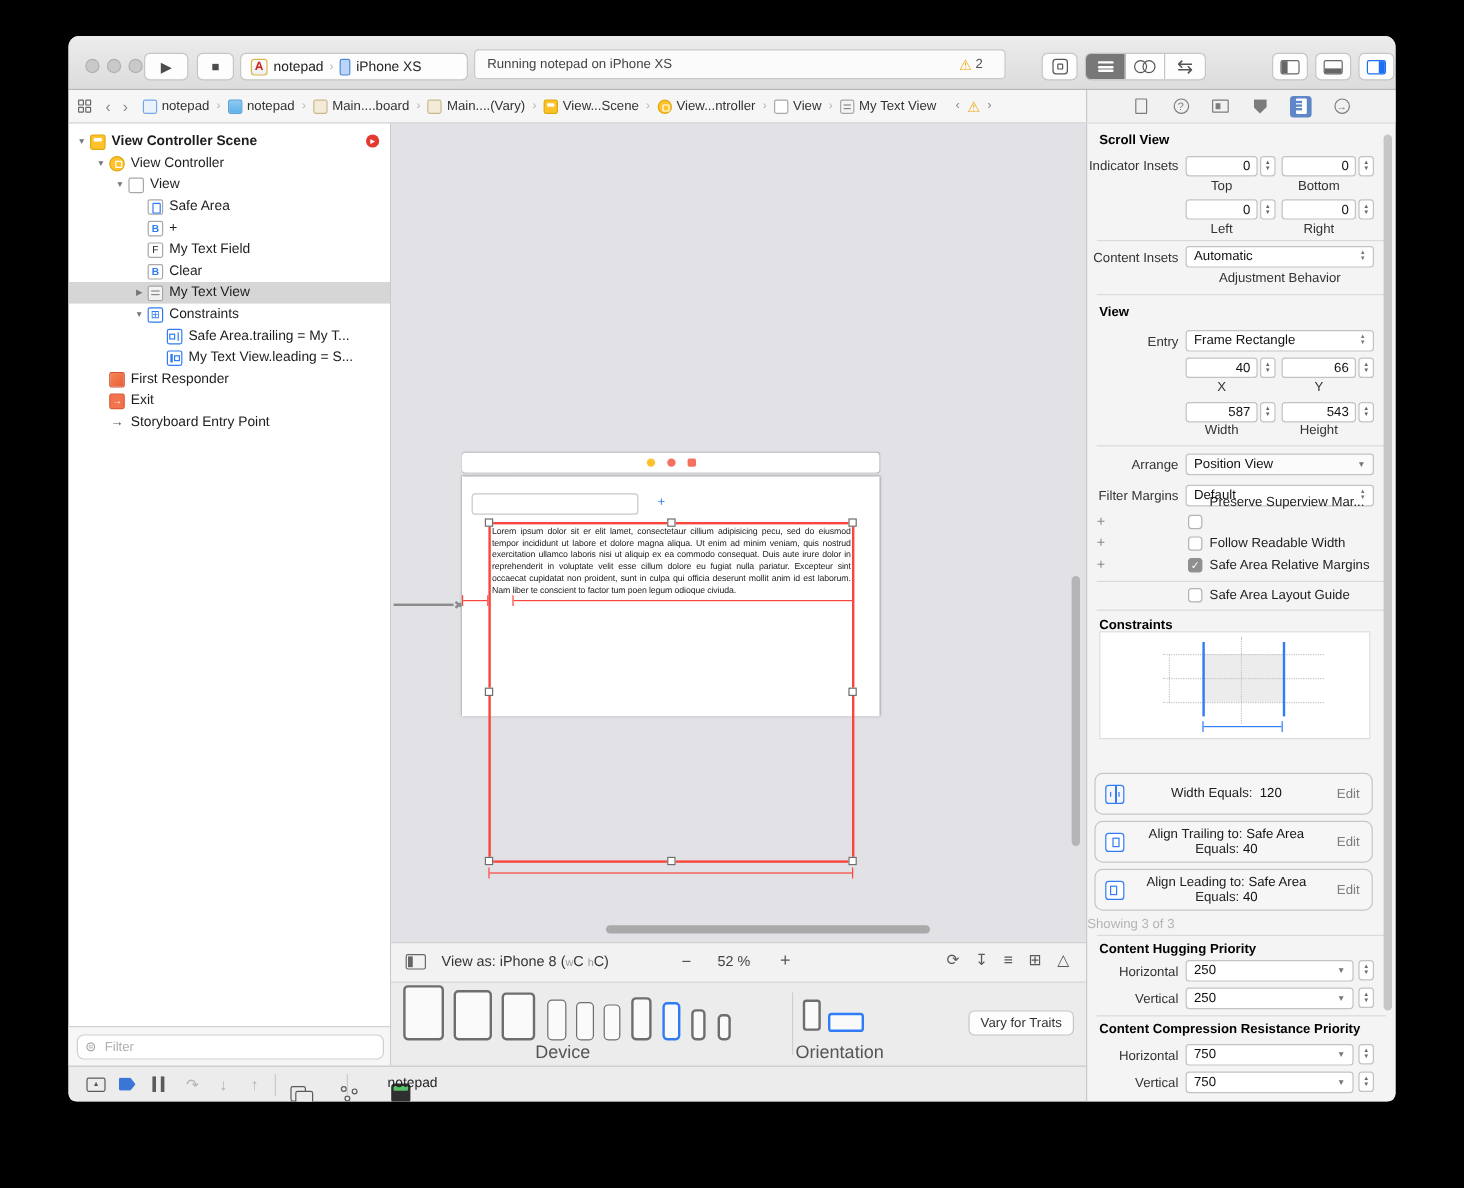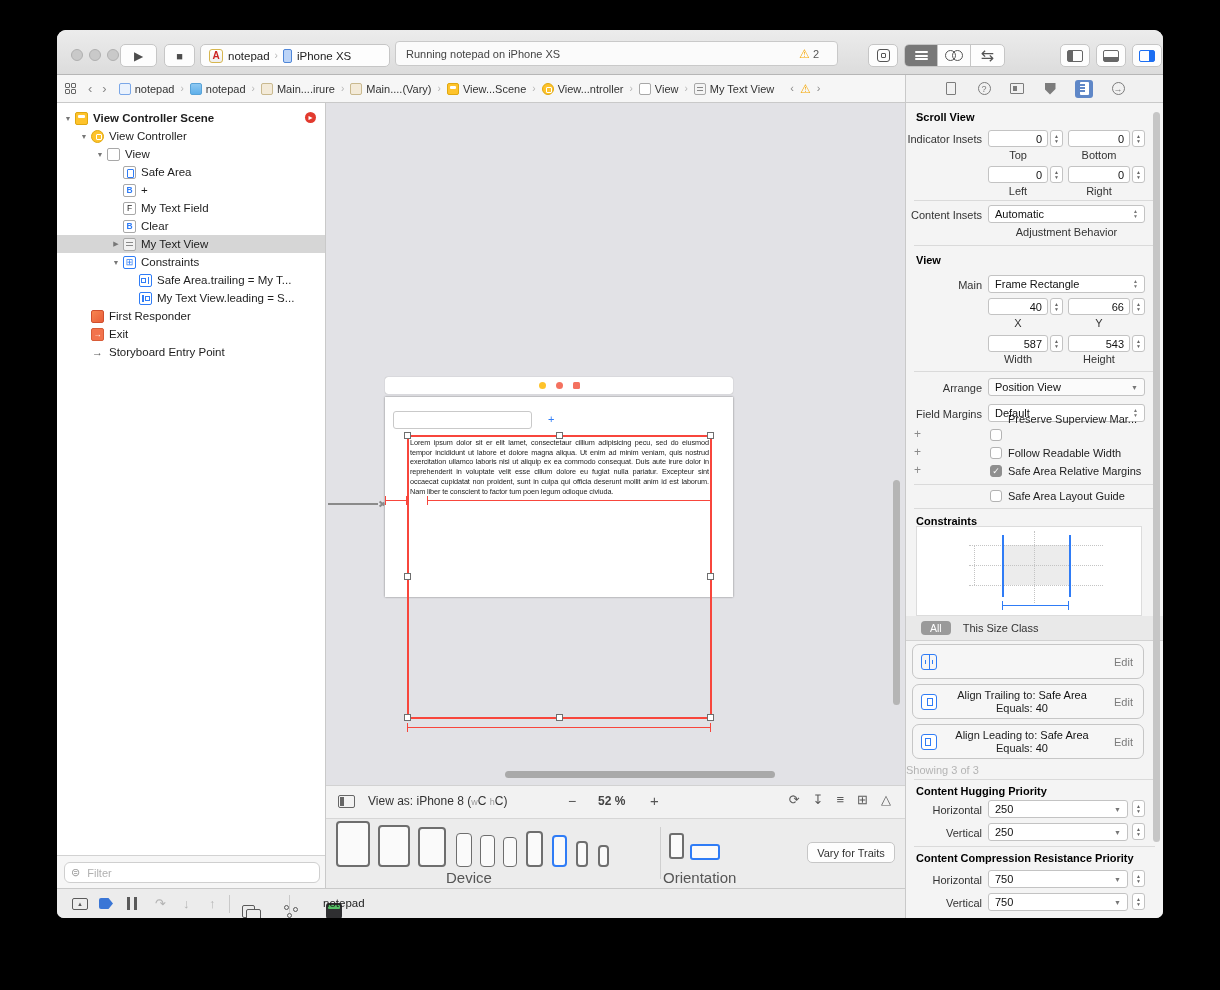--- a/index.html
+++ b/index.html
@@ -128,21 +128,21 @@
   .entryarrow .h1{position:absolute;right:0;top:0;width:1.5px;height:6px;background:#8a8a8a;transform:rotate(-50deg);transform-origin:bottom right;}
   .entryarrow .h2{position:absolute;right:0;top:4px;width:1.5px;height:6px;background:#8a8a8a;transform:rotate(50deg);transform-origin:top right;}
   .hscroll{position:absolute;left:179px;top:668px;width:270px;height:7px;border-radius:4px;background:#a9a9a9;}
   .vscroll{position:absolute;left:567px;top:377px;width:7px;height:225px;border-radius:4px;background:#b5b5b5;}
   .viewasbar{flex:0 0 33px;background:#f2f2f2;border-top:1px solid #d2d2d2;position:relative;font-size:12px;color:#333;}
   .va-outl{position:absolute;left:12px;top:9px;width:17px;height:13px;border:1.5px solid #666;border-radius:2px;}
   .va-outl::after{content:'';position:absolute;left:1px;top:1px;bottom:1px;width:4px;background:#666;}
   .va-text{position:absolute;left:42px;top:8px;}
   .va-traits{color:#333;} .va-traits .sm{font-size:9px;color:#999;}
   .va-zoomout{position:absolute;left:242px;top:7px;color:#555;font-size:14px;}
-  .va-zoom{position:absolute;left:272px;top:8px;color:#444;font-weight:bold;}
+  .va-zoom{position:absolute;left:272px;top:8px;color:#444;}
   .va-zoomin{position:absolute;left:324px;top:6px;color:#555;font-size:15px;}
   .va-icons{position:absolute;right:14px;top:6px;display:flex;gap:13px;color:#5a5a5a;font-size:13px;}
   .devicebar{flex:0 0 70px;background:#ececec;border-top:1px solid #d6d6d6;position:relative;}
   .dev{position:absolute;border:2px solid #6e6e6e;border-radius:4px;background:#fafafa;}
   .dev.sel{border-color:#2f7cf6;}
   .devlabel{position:absolute;font-size:15px;color:#555;}
   .devdivider{position:absolute;left:334px;top:8px;width:1px;height:52px;background:#cfcfcf;}
   .orient-p{position:absolute;left:343px;top:14px;width:15px;height:26px;border:2px solid #6e6e6e;border-radius:3px;background:#fafafa;}
   .orient-l{position:absolute;left:364px;top:25px;width:30px;height:16px;border:2px solid #2f7cf6;border-radius:3px;background:#fafafa;}
   .varybtn{position:absolute;left:481px;top:23px;width:88px;height:21px;background:#fdfdfd;border:1px solid #c6c6c6;
@@ -285,21 +285,21 @@
             <span>notepad</span>
           </span>
         <span class="csep">›</span>
         <span class="crumb">
             <span class="ci folder"></span>
             <span>notepad</span>
           </span>
         <span class="csep">›</span>
         <span class="crumb">
             <span class="ci sb"></span>
-            <span>Main....irure</span>
+            <span>Main....board</span>
           </span>
         <span class="csep">›</span>
         <span class="crumb">
             <span class="ci sb"></span>
             <span>Main....(Vary)</span>
           </span>
         <span class="csep">›</span>
         <span class="crumb">
             <span class="ci scene"></span>
             <span>View...Scene</span>
@@ -575,21 +575,21 @@
           <span>Automatic</span>
           <span class="pchev">
               <span>▲</span>
               <span>▼</span>
             </span>
         </div>
         <span class="icenter" style="left:82px;width:157px;top:123px">Adjustment Behavior</span>
         <div class="idiv" style="top:142px"></div>
 
         <span class="ihdr" style="left:10px;top:151px">View</span>
-        <span class="rlab" style="left:0;width:76px;top:176px">Main</span>
+        <span class="rlab" style="left:0;width:76px;top:176px">Entry</span>
         <div class="ipopup" style="left:82px;top:172px;width:157px">
           <span>Frame Rectangle</span>
           <span class="pchev">
               <span>▲</span>
               <span>▼</span>
             </span>
         </div>
         <div class="ifield" style="left:82px;top:195px;width:60px">40</div>
         <div class="istep" style="left:144px;top:195px">
             <span>▲</span>
@@ -613,21 +613,21 @@
             <span>▼</span>
           </div>
         <span class="icenter" style="left:82px;width:60px;top:250px">Width</span>
         <span class="icenter" style="left:162px;width:62px;top:250px">Height</span>
         <div class="idiv" style="top:268px"></div>
         <span class="rlab" style="left:0;width:76px;top:279px">Arrange</span>
         <div class="ipopup" style="left:82px;top:275px;width:157px;background:#fbfbfb">
           <span>Position View</span>
           <span class="dchev">▼</span>
         </div>
-        <span class="rlab" style="left:0;width:76px;top:305px">Field Margins</span>
+        <span class="rlab" style="left:0;width:76px;top:305px">Filter Margins</span>
         <div class="ipopup" style="left:82px;top:301px;width:157px">
           <span>Default</span>
           <span class="pchev">
               <span>▲</span>
               <span>▼</span>
             </span>
         </div>
         <span class="plus-gray" style="left:8px;top:324px">+</span>
         <span class="chk" style="left:84px;top:326px"></span>
         <span style="position:absolute;left:102px;top:310px">Preserve Superview Mar...</span>
@@ -651,27 +651,26 @@
           <div class="dgdot" style="position:absolute;left:117px;top:4px;height:72px;border-left:1px dotted #c4c4c4"></div>
           <div class="dgdot" style="position:absolute;left:52px;top:18px;width:134px;border-top:1px dotted #c4c4c4"></div>
           <div class="dgdot" style="position:absolute;left:52px;top:38px;width:134px;border-top:1px dotted #c4c4c4"></div>
           <div class="dgdot" style="position:absolute;left:52px;top:58px;width:134px;border-top:1px dotted #c4c4c4"></div>
           <div class="dgblue" style="left:85px;top:8px;width:1.5px;height:62px"></div>
           <div class="dgblue" style="left:152px;top:8px;width:1.5px;height:62px"></div>
           <div style="position:absolute;left:85px;top:74px;width:67px;height:9px;border-left:1.5px solid #2f7cf6;border-right:1.5px solid #2f7cf6">
             <div style="position:absolute;left:0;right:0;top:4px;border-top:1.5px solid #2f7cf6"></div>
           </div>
         </div>
-        <div class="sizeclassrow">
-          <span class="allpill">All</span>
-          <span style="color:#333">This Size Class</span>
-        </div>
 
         <div class="card" style="top:541px">
           <span class="cardicon w"></span>
+          <div class="cardtext">
+              <span><span>Width Equals:</span>&nbsp;&nbsp;<span class="b">120</span></span>
+            </div>
           <span class="cardedit">Edit</span>
         </div>
         <div class="card" style="top:581px">
           <span class="cardicon tr"></span>
           <div class="cardtext">
             <span><span>Align Trailing to:</span>&nbsp;<span class="b">Safe Area</span></span>
             <span><span>Equals:</span>&nbsp;<span class="b">40</span></span>
           </div>
           <span class="cardedit">Edit</span>
         </div>

